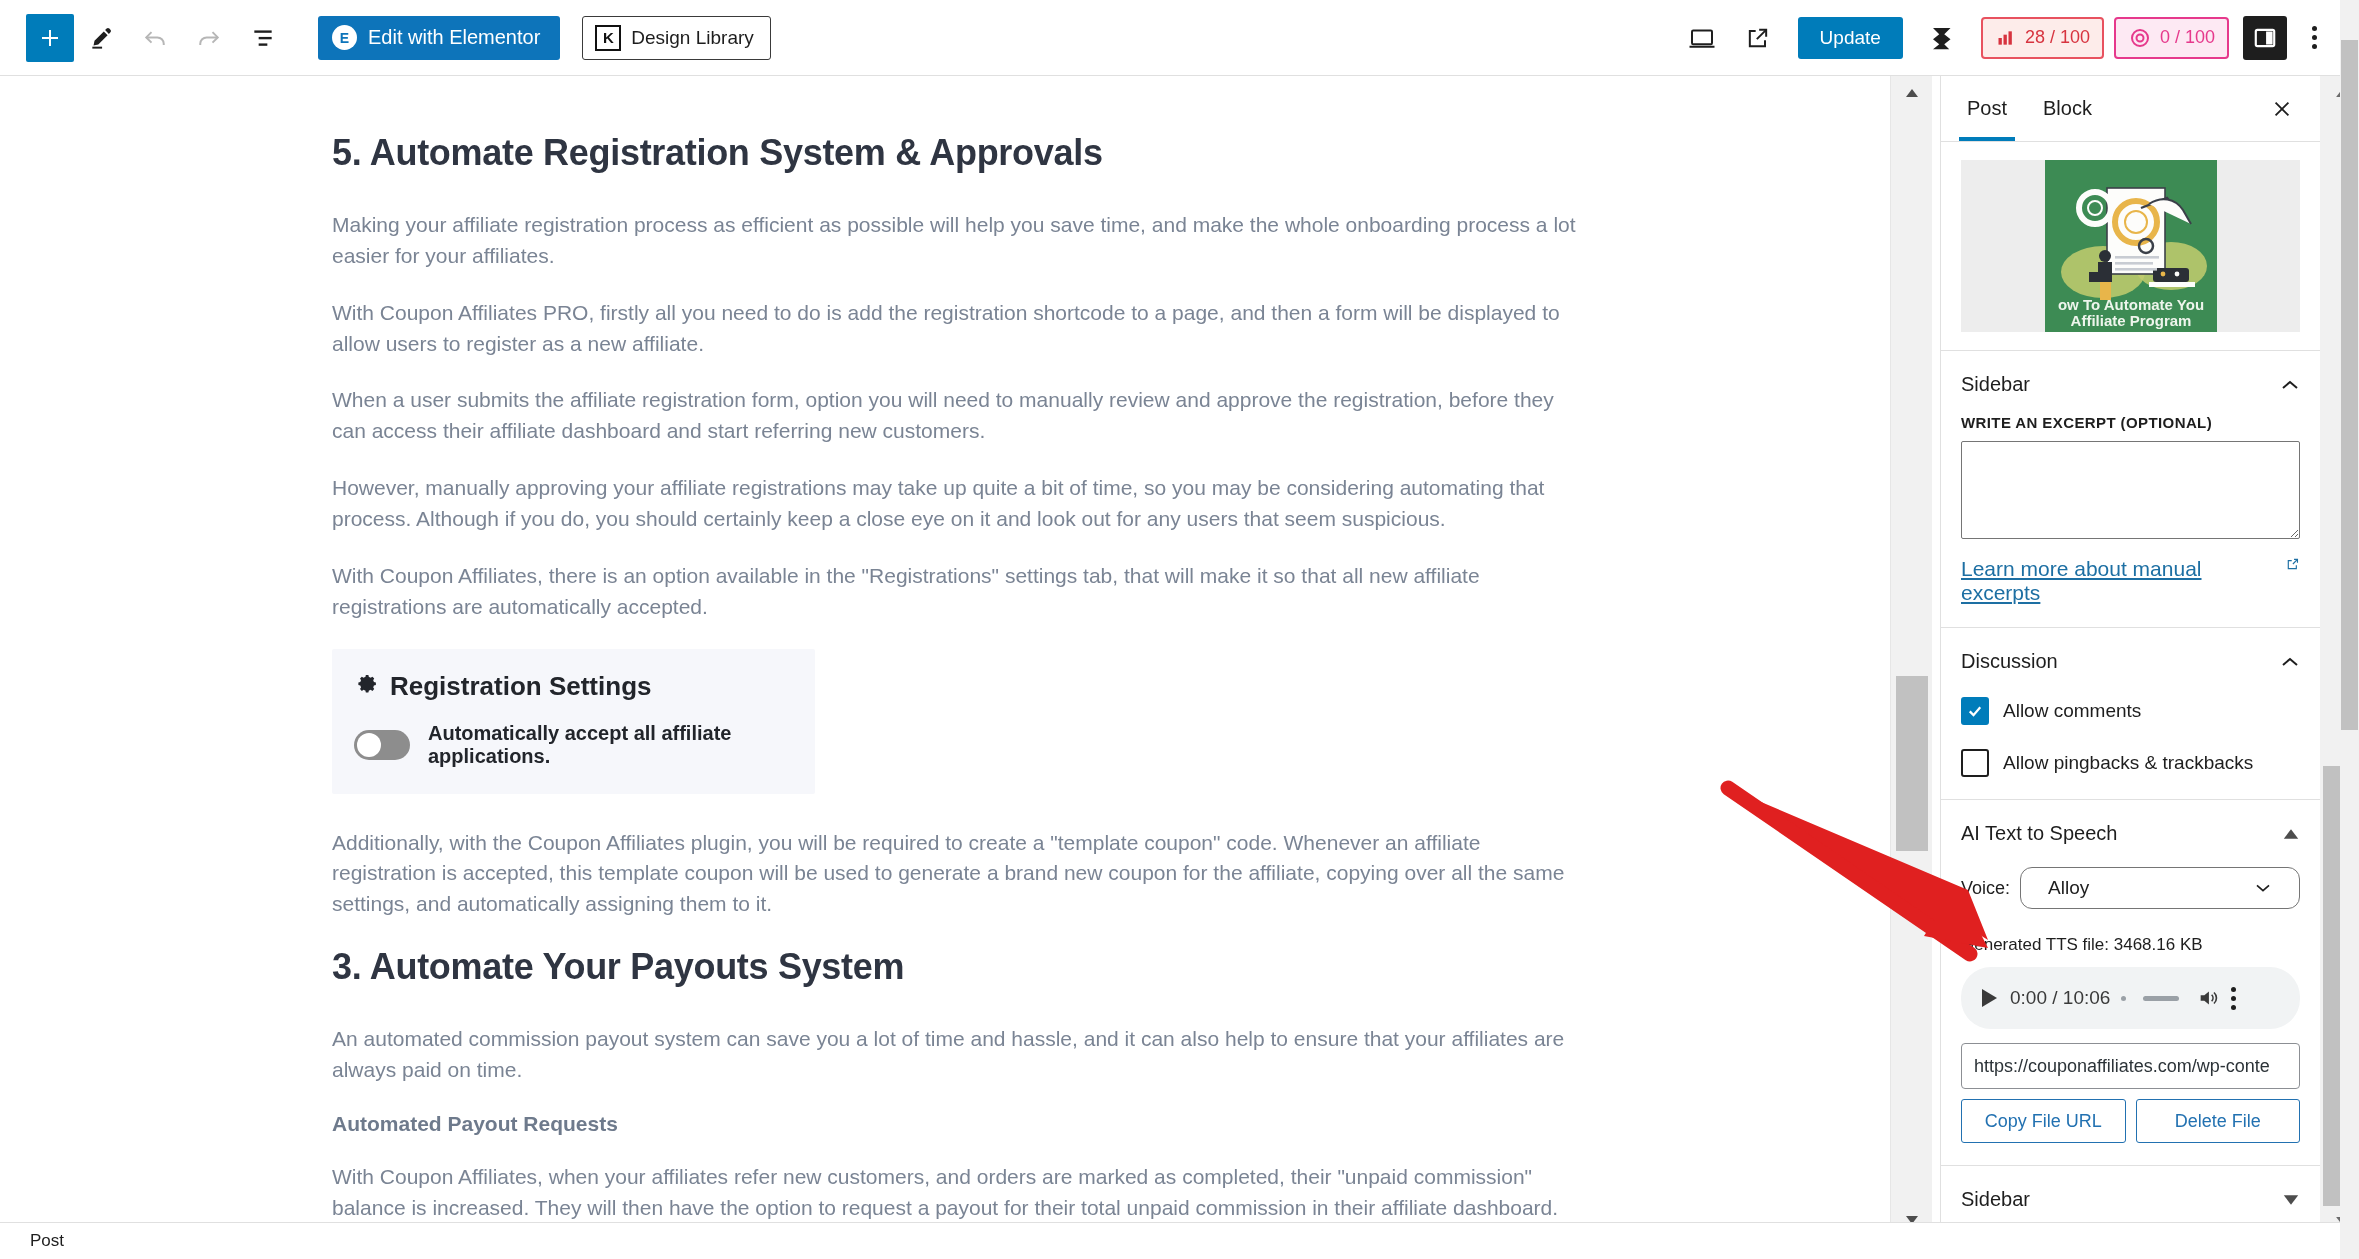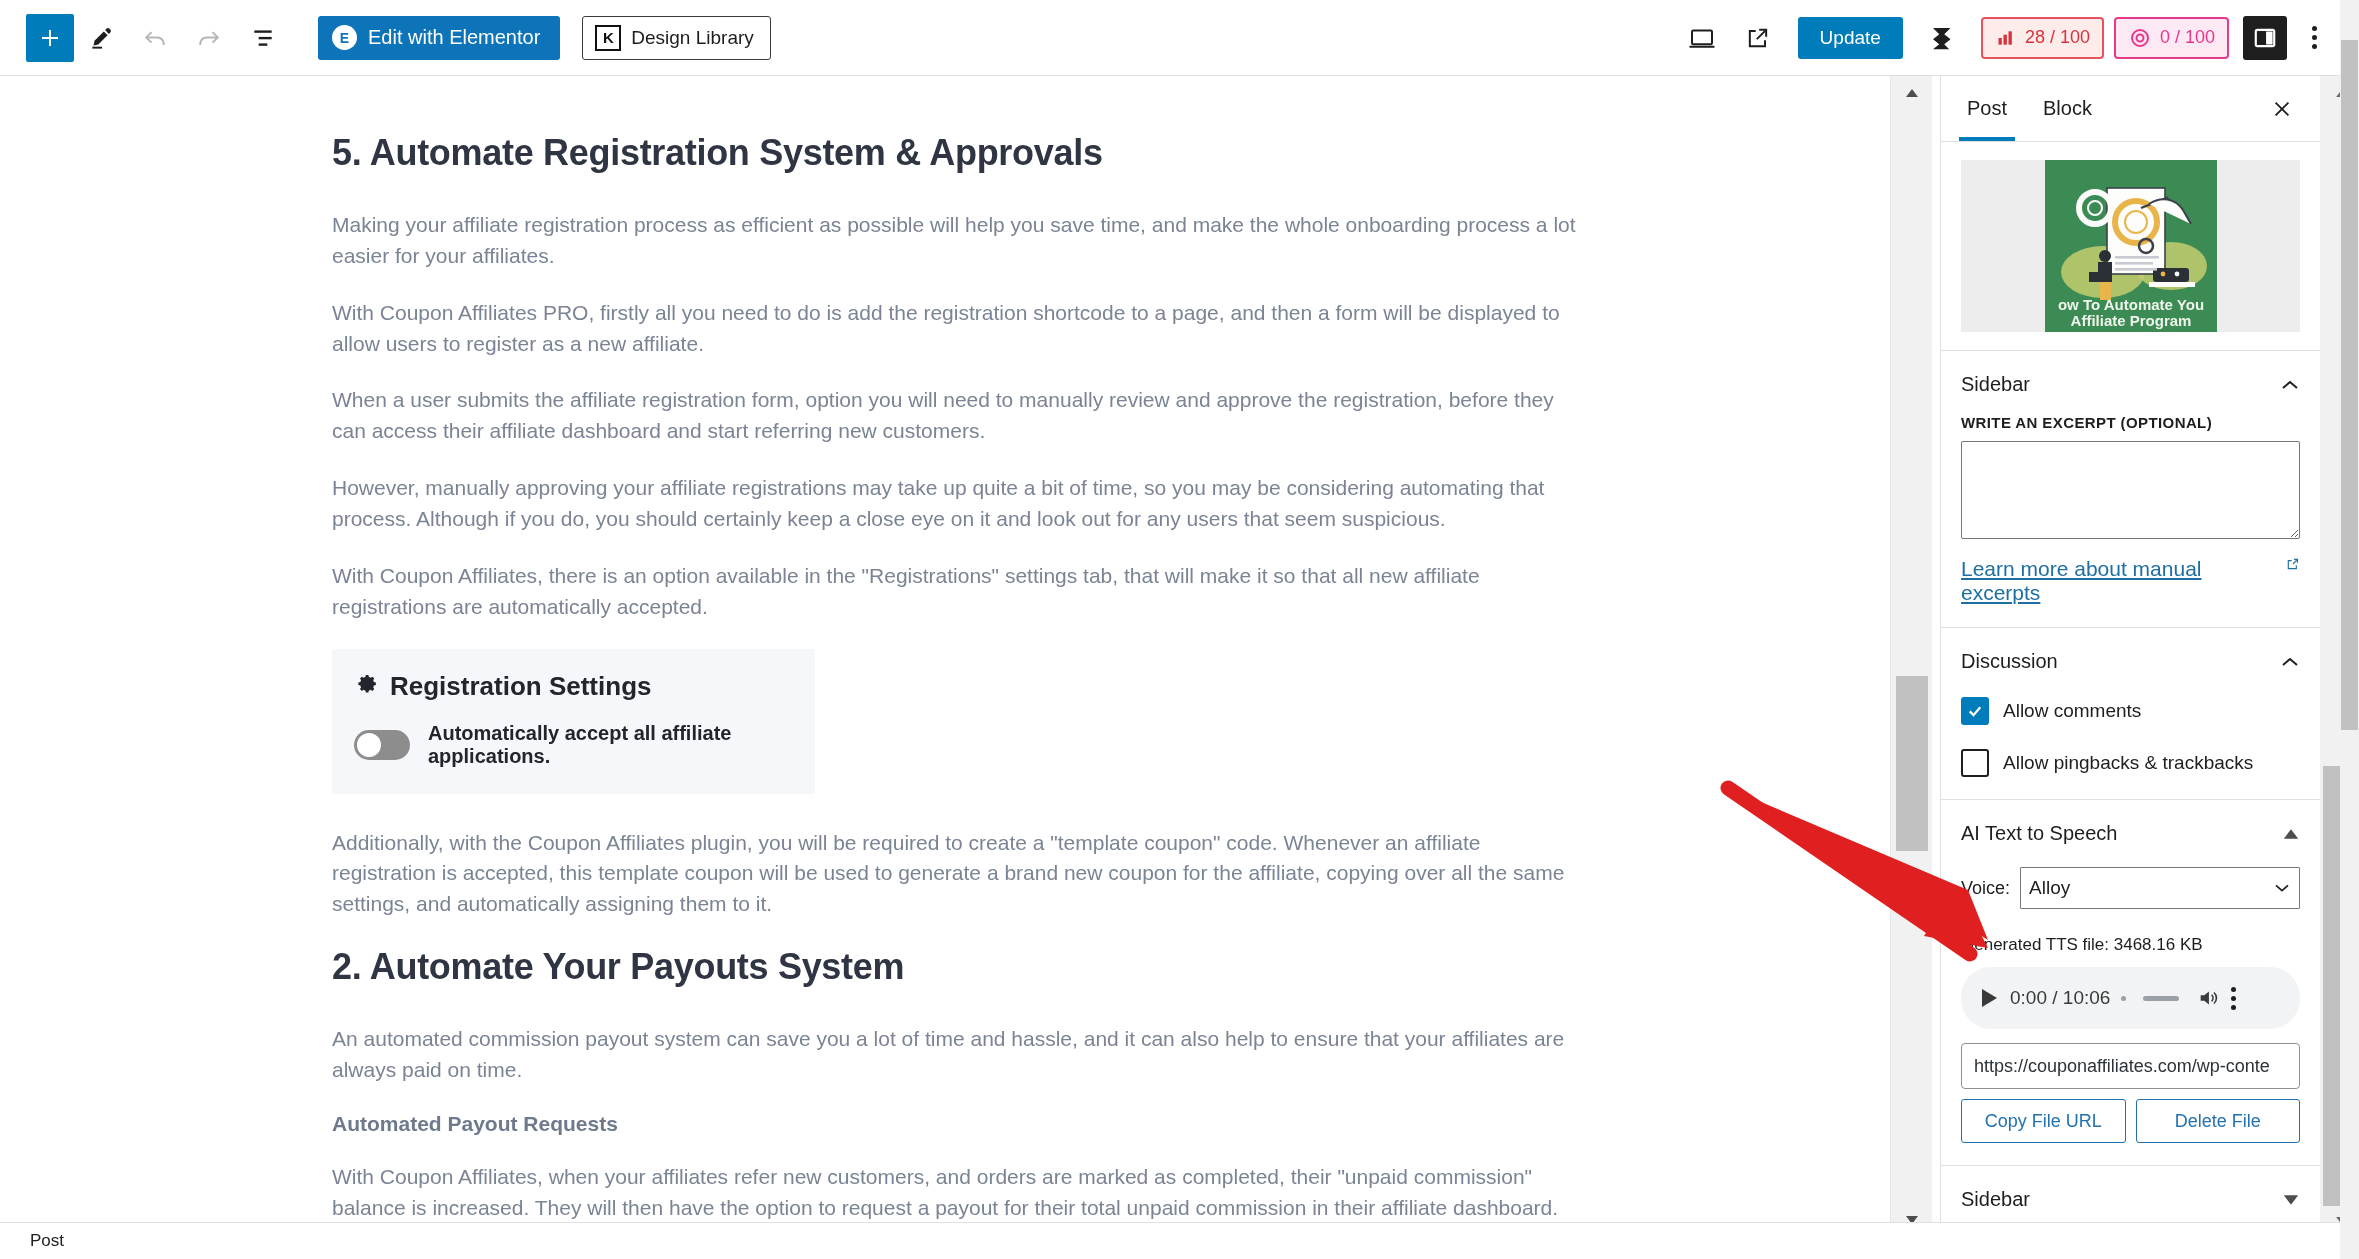--- a/index.html
+++ b/index.html
@@ -212,23 +212,23 @@
     width: 28px; height: 28px; border: 2px solid #1e1e1e;
     border-radius: 3px; background: #fff; flex: none;
     display: flex; align-items: center; justify-content: center;
   }
   .cbox.checked { background: #007cba; border-color: #007cba; }
   .check-lbl { font-size: 19px; color: #1e1e1e; }
 
   .voice-row { display: flex; align-items: center; gap: 10px; margin-top: 22px; }
   .voice-lbl { font-size: 18px; color: #1e1e1e; }
   .voice-select {
-    flex: 1; height: 42px; border: 1px solid #757575; border-radius: 1px;
+    flex: 1; height: 42px; border: 1px solid #757575; border-radius: 12px;
     background: #fff; display: flex; align-items: center;
-    justify-content: space-between; padding: 0 8px;
+    justify-content: space-between; padding: 0 27px;
     font-size: 19px; color: #1e1e1e; cursor: pointer;
   }
   .tts-info { font-size: 17px; color: #1e1e1e; margin-top: 26px; }
 
   .audio-player {
     margin-top: 12px; height: 62px; background: #f1f3f4;
     border-radius: 30px; display: flex; align-items: center;
     padding: 0 18px; gap: 11px;
   }
   .ap-time { font-size: 19px; color: #3a3a3a; font-family: "Liberation Sans", sans-serif; }
@@ -406,21 +406,21 @@
         </svg>
         <span>Registration Settings</span>
       </div>
       <div class="shot-row">
         <span class="toggle"></span>
         <span class="shot-label">Automatically accept all affiliate applications.</span>
       </div>
     </div>
 
     <p class="post-p">Additionally, with the Coupon Affiliates plugin, you will be required to create a "template coupon" code. Whenever an affiliate registration is accepted, this template coupon will be used to generate a brand new coupon for the affiliate, copying over all the same settings, and automatically assigning them to it.</p>
-    <h2 class="post-h2">2. Automate Your Payouts System</h2>
+    <h2 class="post-h2">3. Automate Your Payouts System</h2>
     <p class="post-p">An automated commission payout system can save you a lot of time and hassle, and it can also help to ensure that your affiliates are always paid on time.</p>
     <h4 class="post-h4">Automated Payout Requests</h4>
     <p class="post-p">With Coupon Affiliates, when your affiliates refer new customers, and orders are marked as completed, their "unpaid commission" balance is increased. They will then have the option to request a payout for their total unpaid commission in their affiliate dashboard.</p>
 
   </div>
 </div>
 
 <div class="ed-scroll">
   <div class="sb-arrow up">
     <svg width="14" height="10" viewBox="0 0 14 10">

